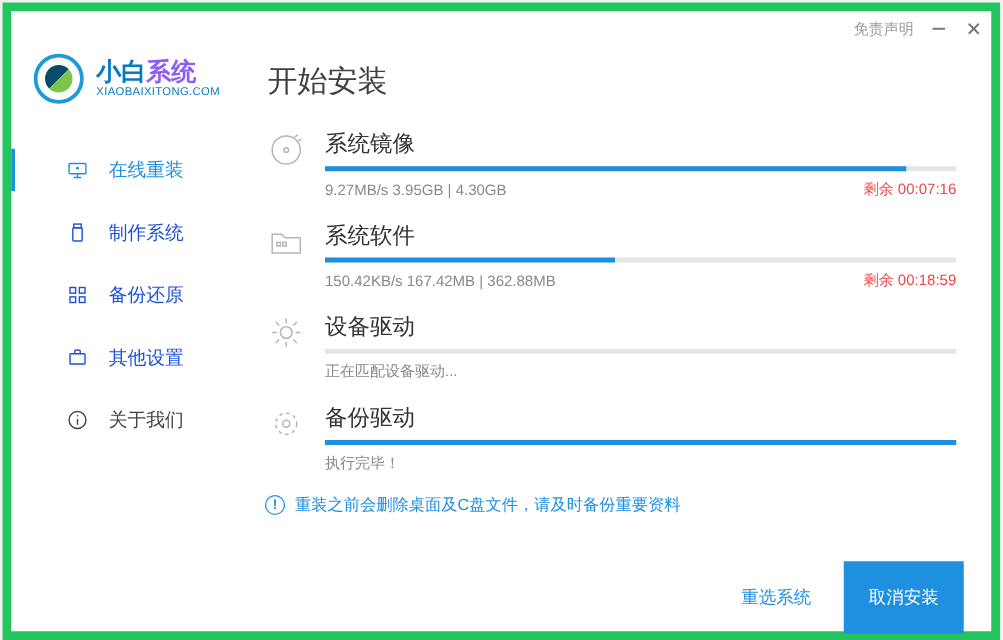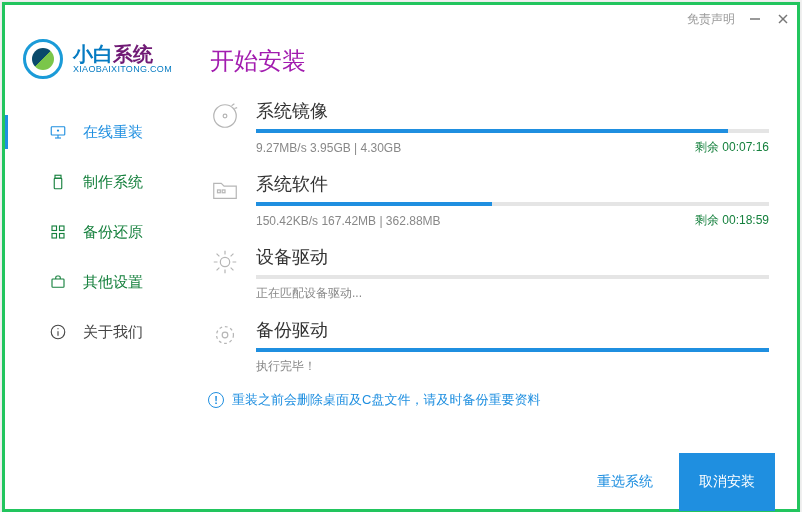--- a/index.html
+++ b/index.html
@@ -1,52 +1,52 @@
 <!DOCTYPE html>
 <html><head>
 <meta charset="utf-8">
 <style>
 * { margin: 0; padding: 0; box-sizing: border-box; }
 body { font-family: "Microsoft YaHei", "微软雅黑", sans-serif; background: #f0f0f0; display: flex; justify-content: center; align-items: flex-start; padding: 2px; }
-.window { width: 800px; height: 510px; background: #fff; border: 3px solid #22c55e; display: flex; flex-direction: column; box-shadow: 0 0 1px rgba(0,0,0,0.1); }
+.window { width: 800px; height: 510px; background: #fff; border: 7px solid #22c55e; display: flex; flex-direction: column; box-shadow: 0 0 1px rgba(0,0,0,0.1); }
 .titlebar { height: 28px; display: flex; justify-content: flex-end; align-items: center; padding: 0 6px; gap: 12px; }
 .titlebar a { color: #999; font-size: 12px; text-decoration: none; cursor: pointer; }
 .winbtn { width: 16px; height: 16px; display: flex; align-items: center; justify-content: center; color: #777; cursor: pointer; }
 .winbtn svg { width: 12px; height: 12px; }
 .body { flex: 1; display: flex; }
 .sidebar { width: 185px; padding-top: 0; }
 .brand { display: flex; align-items: center; padding: 6px 18px 18px; gap: 10px; }
 .brand-logo { width: 40px; height: 40px; border-radius: 50%; border: 3px solid #1b9bd8; display: flex; align-items: center; justify-content: center; background: #fff; }
 .brand-logo-inner { width: 22px; height: 22px; border-radius: 50%; background: linear-gradient(135deg,#0a4a6b 50%,#7bc64a 50%); position: relative; }
 .brand-text .cn { font-size: 20px; color: #067bc2; font-weight: bold; line-height: 1; }
-.brand-text .cn .accent { color: #701a75; }
+.brand-text .cn .accent { color: #8b5cf6; }
 .brand-text .en { font-size: 9px; color: #067bc2; letter-spacing: 0.3px; }
 .nav { list-style: none; margin-top: 10px; }
 .nav li { display: flex; align-items: center; height: 50px; padding-left: 44px; gap: 16px; cursor: pointer; position: relative; }
 .nav li .icon { width: 18px; height: 18px; display: flex; align-items: center; justify-content: center; }
 .nav li .label { font-size: 15px; }
 .nav li.active { color: #1f8fe0; }
 .nav li.active::before { content:""; position:absolute; left:0; top:8px; bottom:8px; width:3px; background:#1f8fe0; }
-.nav li.disabled { color: #15803d; }
+.nav li.disabled { color: #1d4ed8; }
 .nav li.normal { color: #444; }
 .nav svg { stroke: currentColor; fill: none; stroke-width: 1.5; }
 .main { flex: 1; padding: 0 28px 0 18px; display: flex; flex-direction: column; }
-.page-title { font-size: 24px; color: #a21caf; font-weight: 400; margin: 12px 0 22px 2px; }
+.page-title { font-size: 24px; color: #404040; font-weight: 400; margin: 12px 0 22px 2px; }
 .hint { color: #1f8fe0; font-size: 14px; margin-bottom: 22px; }
 .tasks { flex: 1; }
 .task { display: flex; gap: 14px; margin-bottom: 16px; }
 .task-icon { width: 34px; height: 34px; flex-shrink: 0; color: #b6b6b6; display:flex; align-items:flex-start; justify-content:center; margin-top: 2px; }
 .task-icon svg { width: 30px; height: 30px; stroke: currentColor; fill: none; stroke-width: 1.3; }
 .task-body { flex: 1; }
 .task-title { font-size: 18px; color: #333; margin-bottom: 6px; }
 .progress { height: 4px; background: #e5e5e5; width: 100%; margin-bottom: 6px; position: relative; }
 .progress .bar { height: 100%; background: #1f8fe0; }
 .task-bottom { display: flex; justify-content: space-between; align-items: center; font-size: 12px; color: #888; }
 .task-bottom .left { color: #888; }
-.task-bottom .right { color: #15803d; }
+.task-bottom .right { color: #ef4444; }
 .warning { display: flex; align-items: center; gap: 8px; color: #1f8fe0; font-size: 13px; margin-top: 2px; margin-bottom: 10px; }
 .warning .wicon { width: 16px; height: 16px; border: 1.5px solid #1f8fe0; border-radius: 50%; display:flex; align-items:center; justify-content:center; font-size: 11px; font-weight: bold; }
 .footer { height: 54px; display: flex; justify-content: flex-end; align-items: center; gap: 26px; padding: 0 22px; }
 .btn-link { color: #1f8fe0; font-size: 14px; cursor: pointer; background: none; border: none; }
 .btn-primary { background: #1f8fe0; color: #fff; border: none; font-size: 14px; padding: 20px 20px; cursor: pointer; }
 </style>
 </head>
 <body>
 
 <div class="window">

